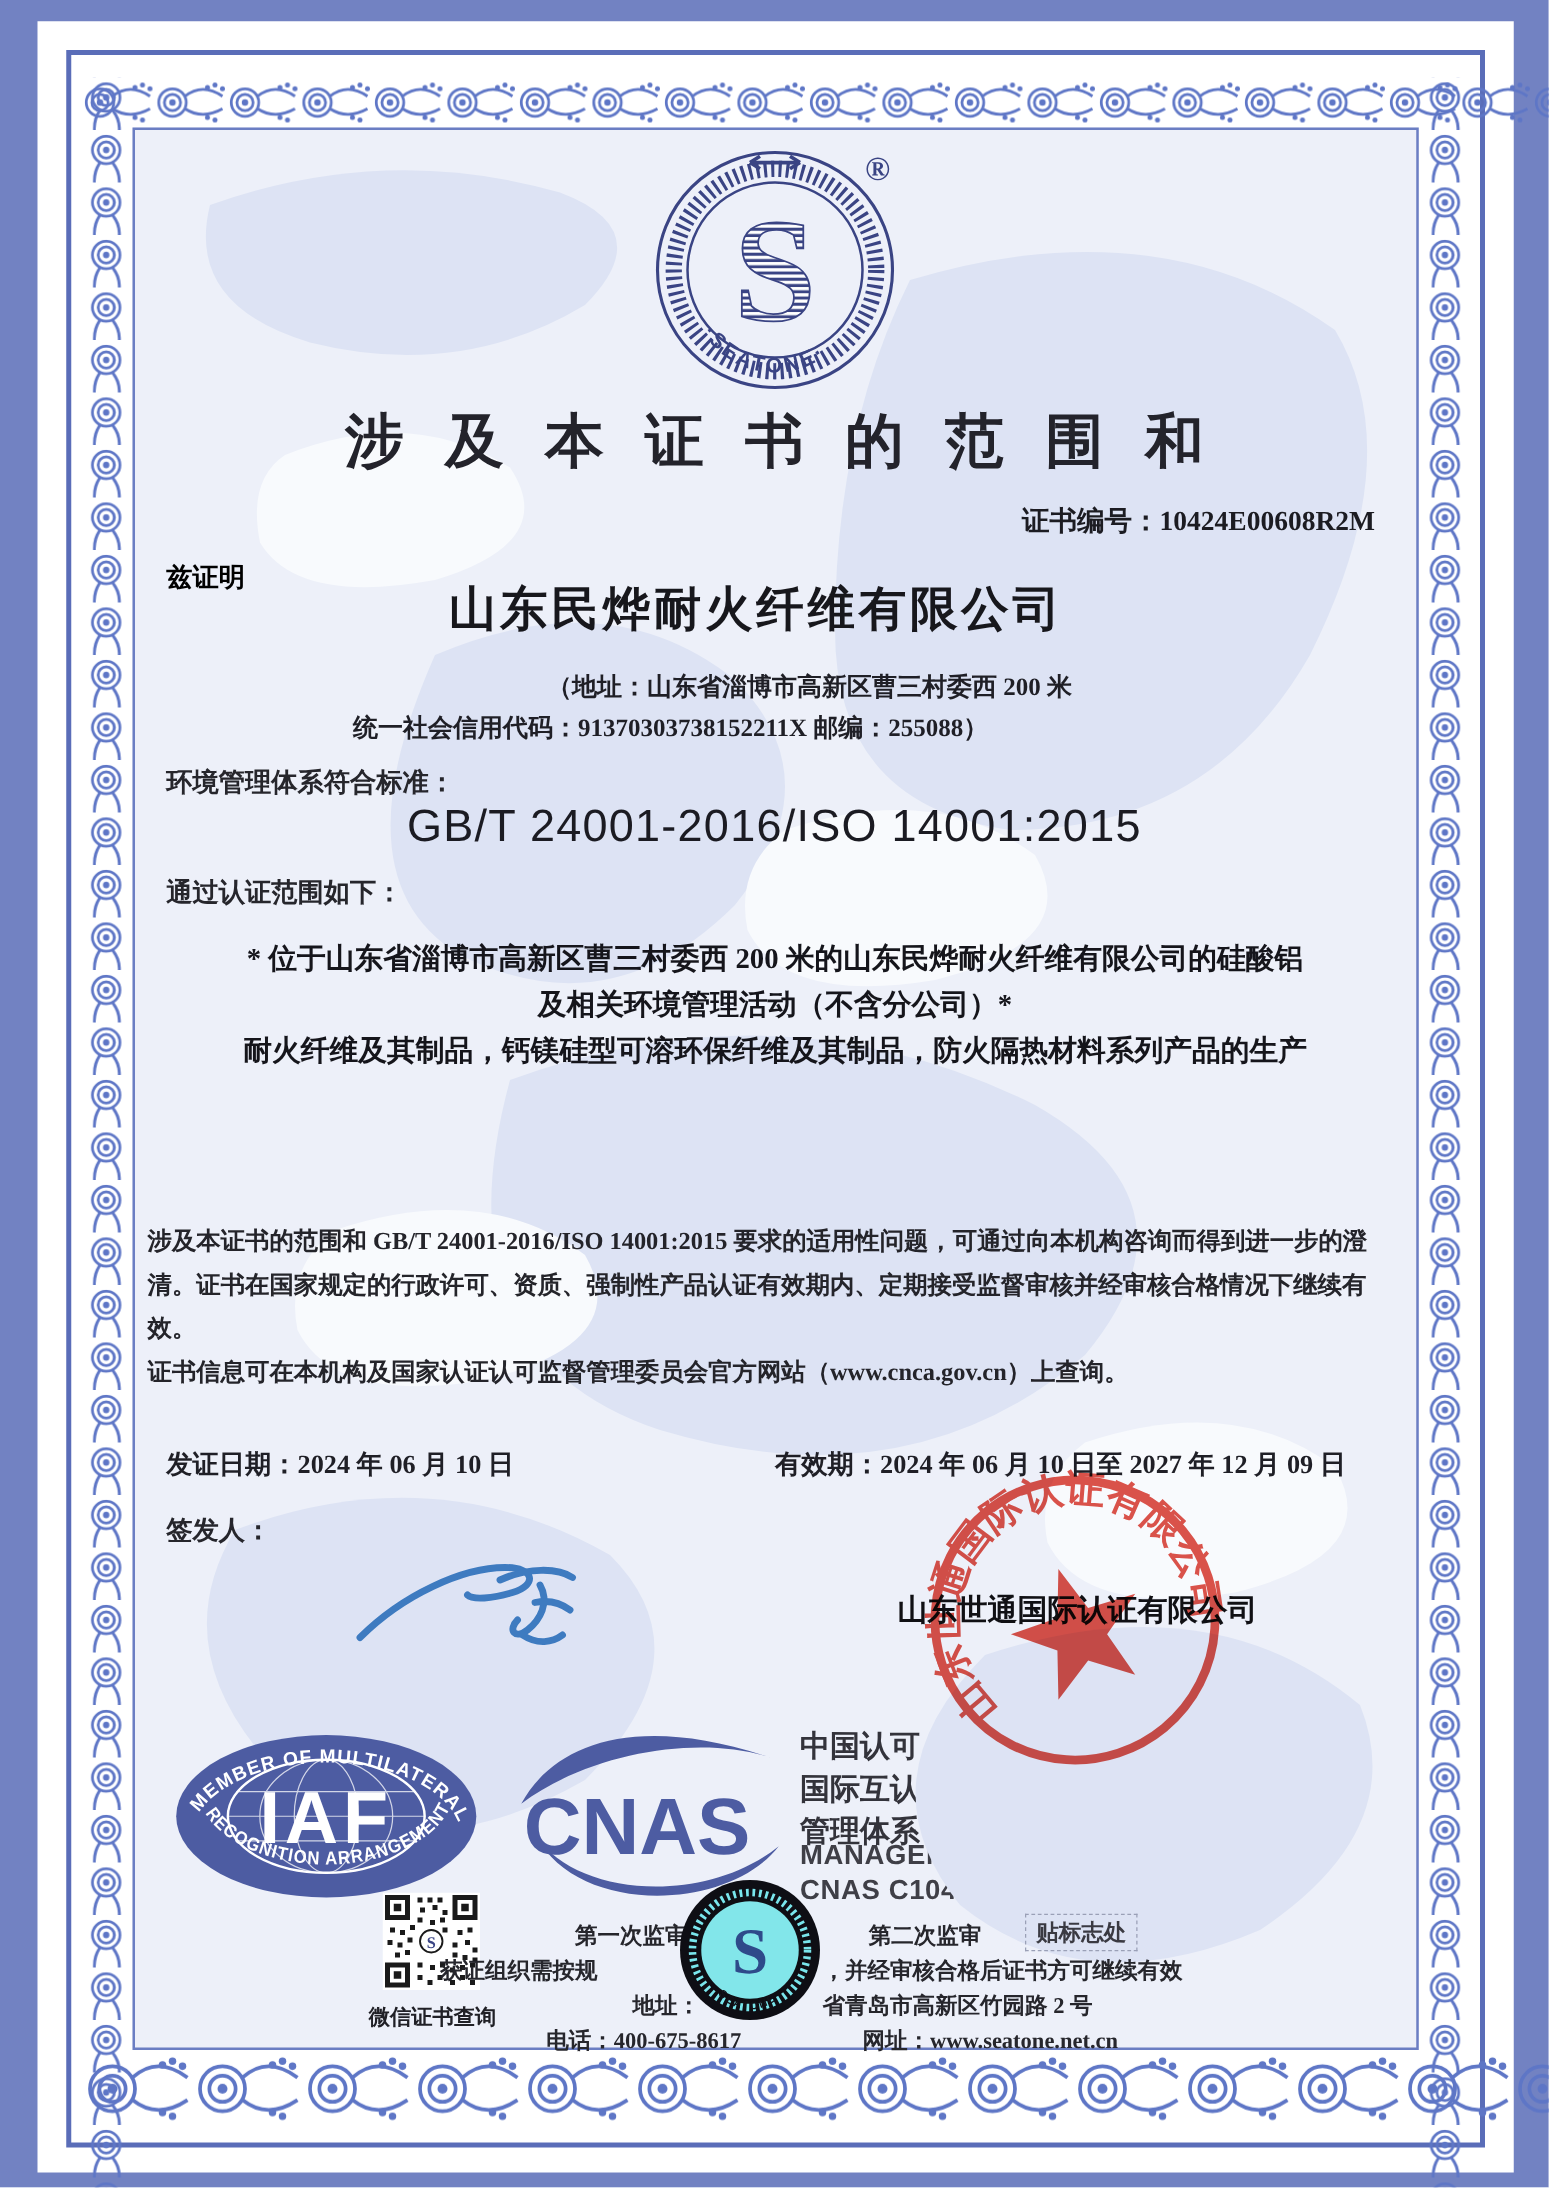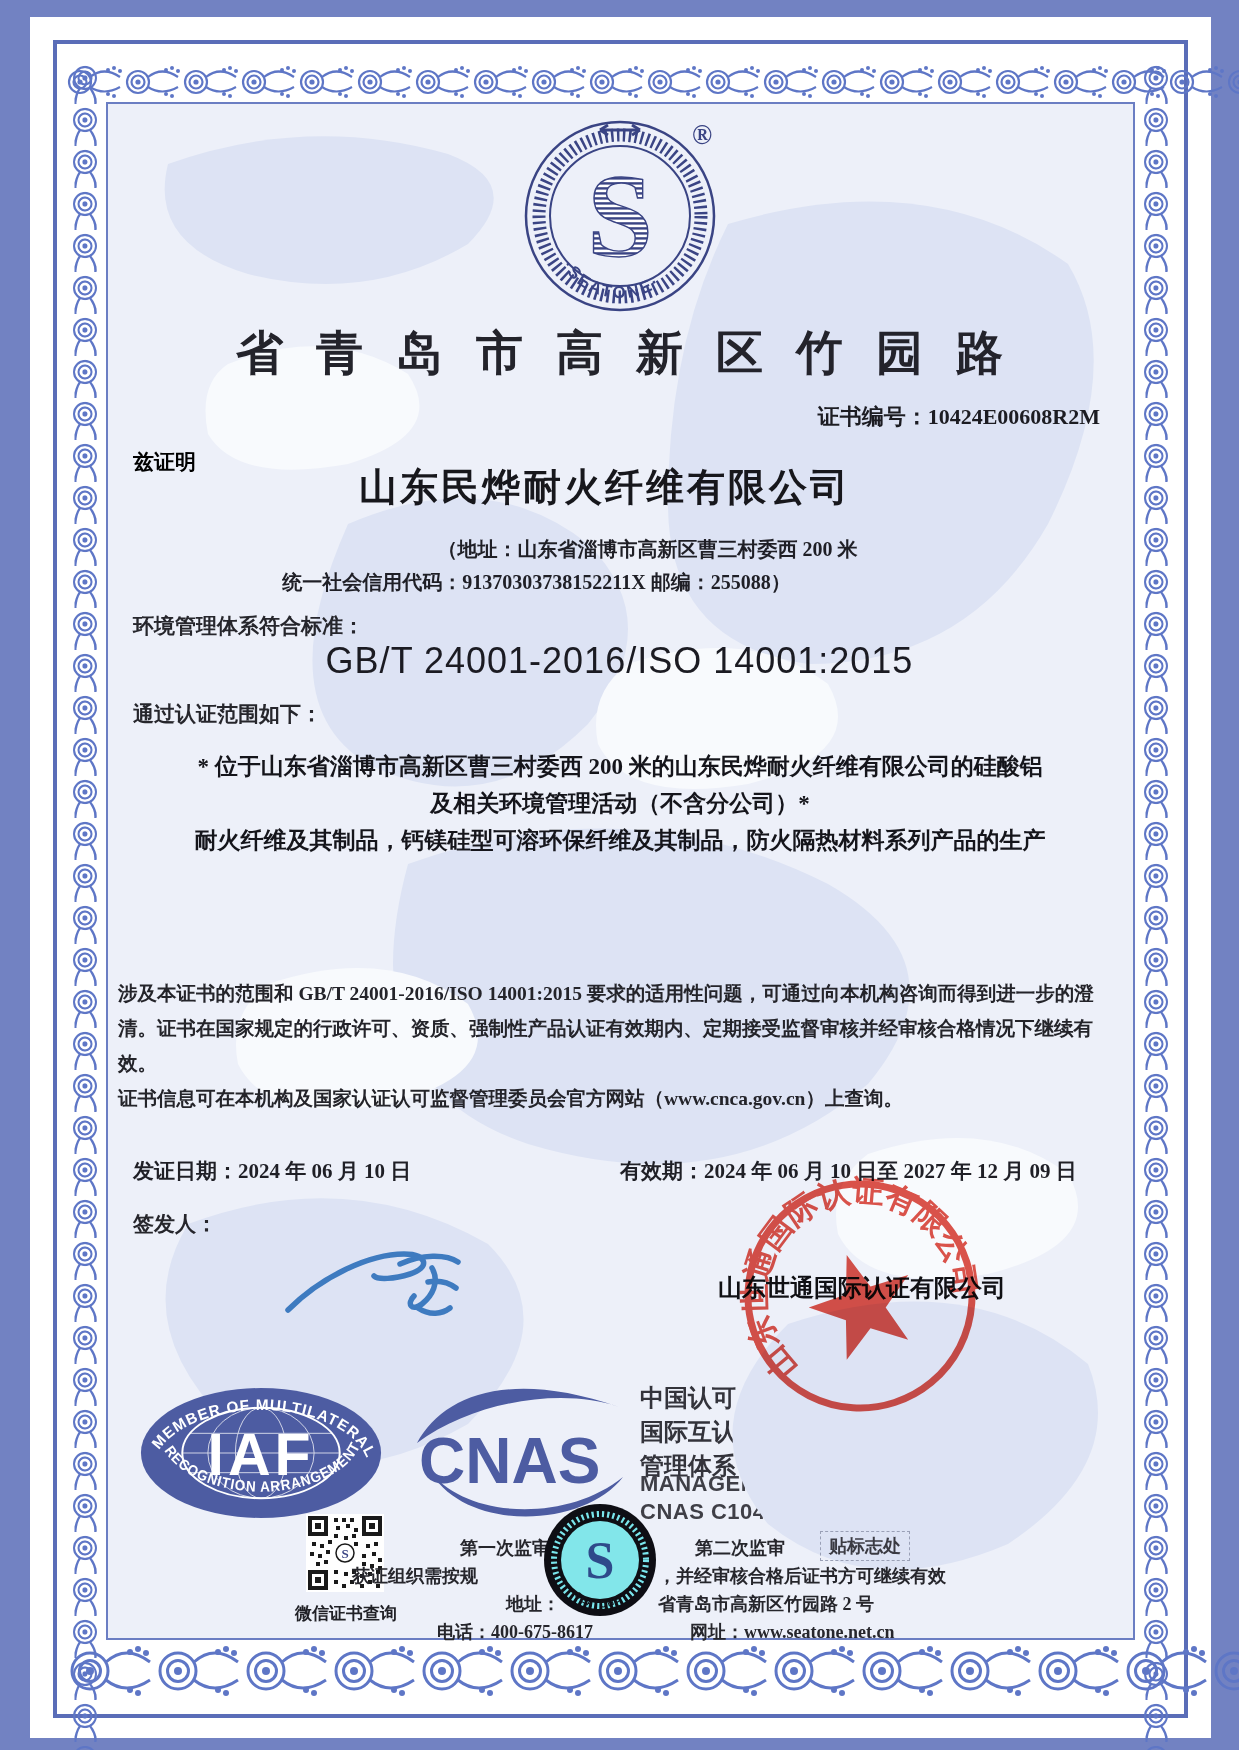--- a/index.html
+++ b/index.html
@@ -176,21 +176,21 @@
     <circle cx="100" cy="100" r="70" fill="none" stroke="#3a4484" stroke-width="2"></circle>
     <path d="M80 14 h40" stroke="#3a4484" stroke-width="3"></path>
     <path d="M80 14 l8 -5 M80 14 l8 5 M120 14 l-8 -5 M120 14 l-8 5" stroke="#3a4484" stroke-width="3" fill="none"></path>
     <text x="100" y="140" text-anchor="middle" font-family="Liberation Serif,serif" font-size="118" font-weight="bold" fill="url(#st)" stroke="#3a4484" stroke-width="1.4">S</text>
     <text font-family="Liberation Sans,sans-serif" font-size="17" font-weight="bold" fill="#3a4484" letter-spacing="2.5">
       <textPath href="#sea" startOffset="4">·SEATONE·</textPath>
     </text>
   </svg>
   <div class="abs regmark">®</div>
 
-  <div class="abs title content-el">省青岛市高新区竹园路</div>
+  <div class="abs title content-el">涉及本证书的范围和</div>
   <div class="abs certno content-el">
     <span>证书编号：</span><span>10424E00608R2M</span>
   </div>
 
   <div class="abs certify content-el">兹证明</div>
   <div class="abs company content-el">山东民烨耐火纤维有限公司</div>
   <div class="abs addr1 content-el">（地址：山东省淄博市高新区曹三村委西 200 米</div>
   <div class="abs addr2 content-el">统一社会信用代码：91370303738152211X 邮编：255088）</div>
   <div class="abs stdlabel content-el">环境管理体系符合标准：</div>
   <div class="abs standard content-el">GB/T 24001-2016/ISO 14001:2015</div>

